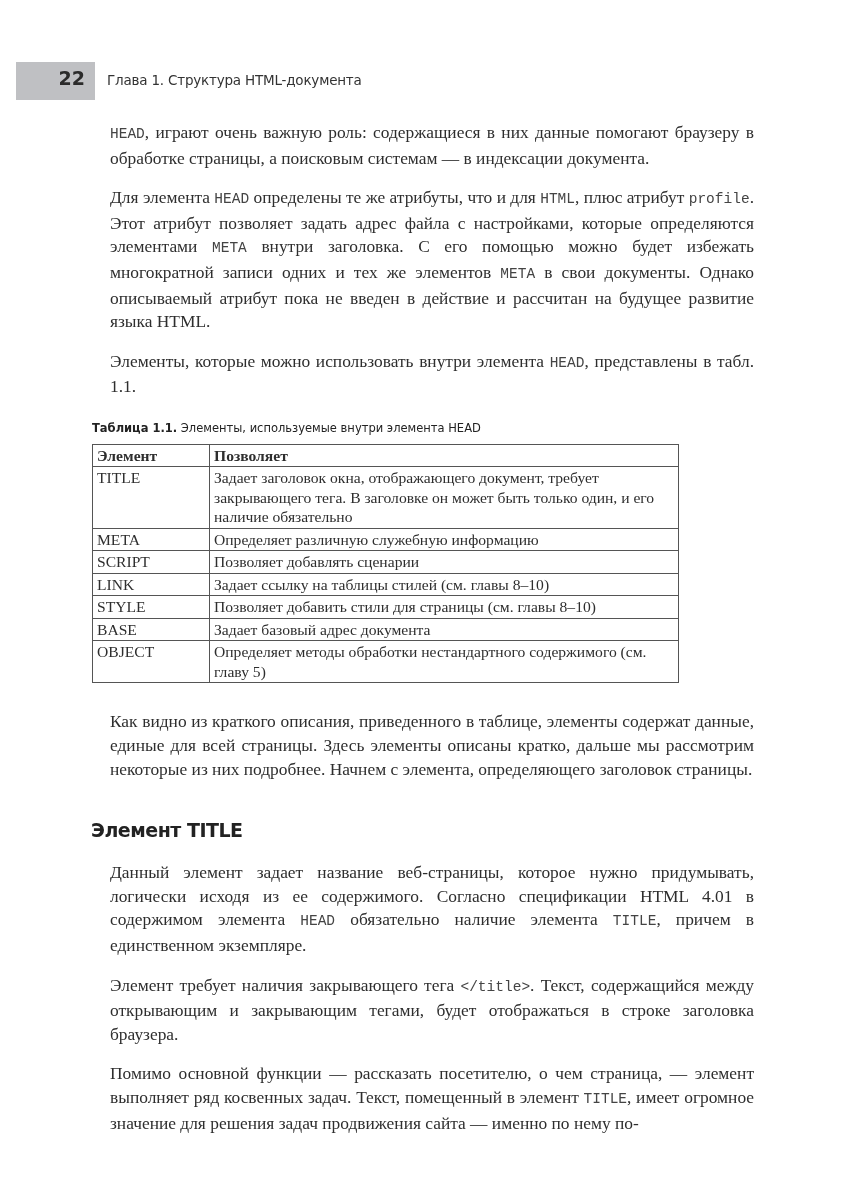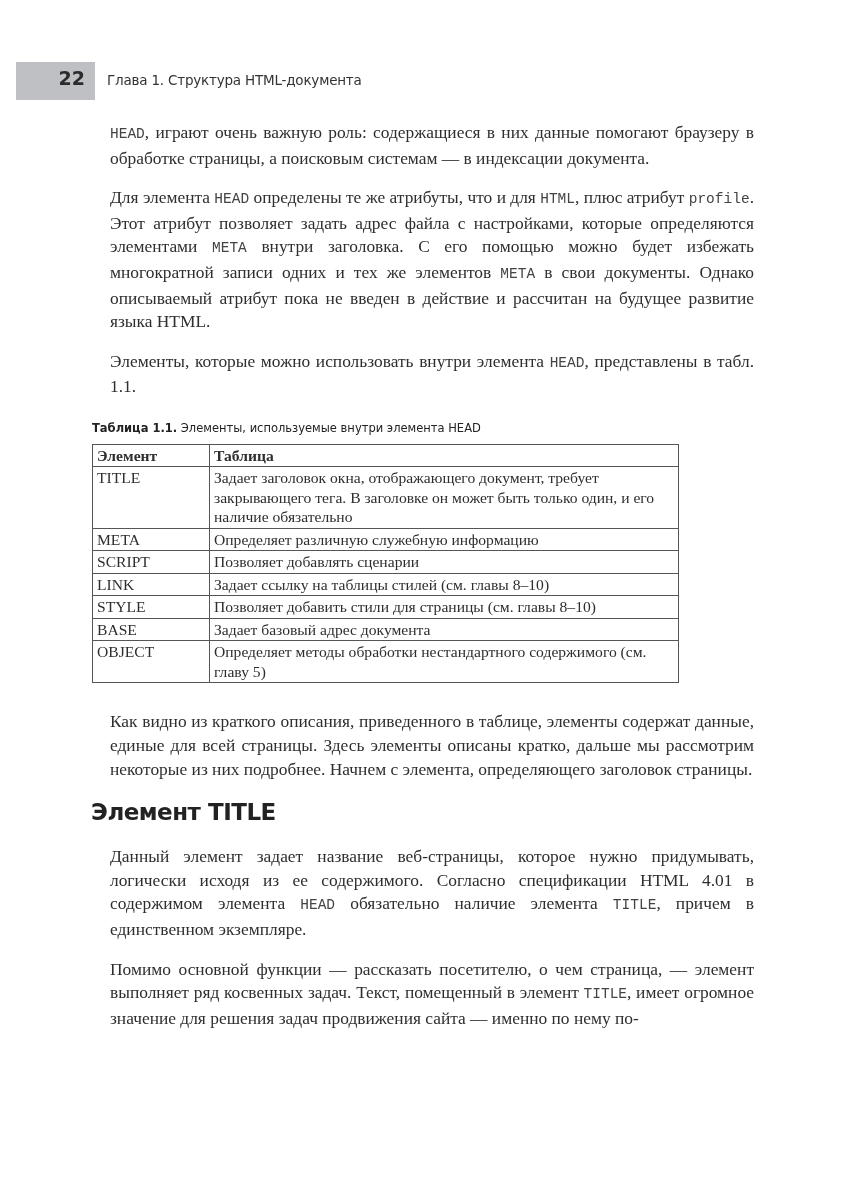--- a/index.html
+++ b/index.html
@@ -10,21 +10,21 @@
   .running-head { position: absolute; left: 91px; top: 10px; font-family: "DejaVu Sans", sans-serif; font-size: 13.5px; color: #333; letter-spacing: -0.2px; }
   .content { position: absolute; left: 92px; top: 121px; width: 662px; }
   p { margin: 0 0 16px 18px; font-family: "Liberation Serif", serif; font-size: 17.4px; line-height: 23.6px; text-align: justify; color: #2e2e2e; }
   code { font-family: "Liberation Mono", monospace; font-size: 14.5px; color: #444; }
   .caption { font-family: "DejaVu Sans", sans-serif; font-size: 11.5px; text-align: left; margin: 22px 0 9px 0; color: #222; }
   .caption b { font-weight: bold; }
   table { border-collapse: collapse; width: 587px; margin: 0 0 27px 0; font-family: "Liberation Serif", serif; font-size: 15.6px; line-height: 19.5px; }
   td, th { border: 1px solid #555; padding: 1px 4px 1px 4px; vertical-align: top; text-align: left; color: #2e2e2e; }
   th { font-weight: bold; }
   td.col1, th.col1 { width: 108px; }
-  h2 { font-family: "DejaVu Sans", sans-serif; font-weight: bold; font-size: 23px; margin: 18px 0 20px -1px; color: #222; letter-spacing: -0.5px; }
+  h2 { font-family: "DejaVu Sans", sans-serif; font-weight: bold; font-size: 19px; margin: 38px 0 20px -1px; color: #222; letter-spacing: -0.5px; }
 </style>
 </head>
 <body>
 
 <div class="header">
   <div class="page-num-box">
     <span class="page-num">22</span>
   </div>
   <span class="running-head">Глава 1. Структура HTML-документа</span>
 </div>
@@ -35,21 +35,21 @@
   <p><span>Для элемента </span><code>HEAD</code><span> определены те же атрибуты, что и для </span><code>HTML</code><span>, плюс атрибут </span><code>profile</code><span>. Этот атрибут позволяет задать адрес файла с настройками, которые определяются элементами </span><code>META</code><span> внутри заголовка. С его помощью можно будет избежать многократной записи одних и тех же элементов </span><code>META</code><span> в свои документы. Однако описываемый атрибут пока не введен в действие и рассчитан на будущее развитие языка HTML.</span></p>
 
   <p><span>Элементы, которые можно использовать внутри элемента </span><code>HEAD</code><span>, представлены в табл. 1.1.</span></p>
 
   <div class="caption"><b>Таблица 1.1.</b><span> Элементы, используемые внутри элемента HEAD</span></div>
 
   <table>
     <thead>
       <tr>
         <th class="col1">Элемент</th>
-        <th>Таблица</th>
+        <th>Позволяет</th>
       </tr>
     </thead>
     <tbody>
       <tr>
           <td class="col1">TITLE</td>
           <td>Задает заголовок окна, отображающего документ, требует закрывающего тега. В заголовке он может быть только один, и его наличие обязательно</td>
         </tr>
       <tr>
           <td class="col1">META</td>
           <td>Определяет различную служебную информацию</td>
@@ -76,15 +76,16 @@
         </tr>
     </tbody>
   </table>
 
   <p>Как видно из краткого описания, приведенного в таблице, элементы содержат данные, единые для всей страницы. Здесь элементы описаны кратко, дальше мы рассмотрим некоторые из них подробнее. Начнем с элемента, определяющего заголовок страницы.</p>
 
   <h2>Элемент TITLE</h2>
 
   <p><span>Данный элемент задает название веб-страницы, которое нужно придумывать, логически исходя из ее содержимого. Согласно спецификации HTML 4.01 в содержимом элемента </span><code>HEAD</code><span> обязательно наличие элемента </span><code>TITLE</code><span>, причем в единственном экземпляре.</span></p>
 
+  <p><span>Элемент требует наличия закрывающего тега </span><code>&lt;/title&gt;</code><span>. Текст, содержащийся между открывающим и закрывающим тегами, будет отображаться в строке заголовка браузера.</span></p>
 
   <p><span>Помимо основной функции — рассказать посетителю, о чем страница, — элемент выполняет ряд косвенных задач. Текст, помещенный в элемент </span><code>TITLE</code><span>, имеет огромное значение для решения задач продвижения сайта — именно по нему по-</span></p>
 </div>
 
 </body></html>

